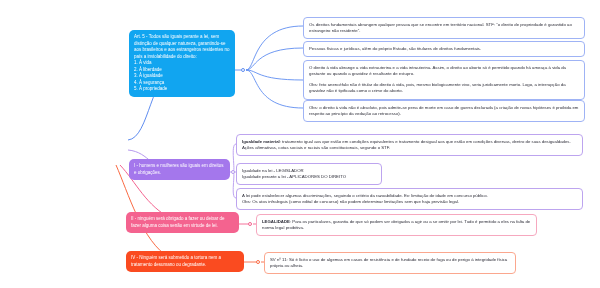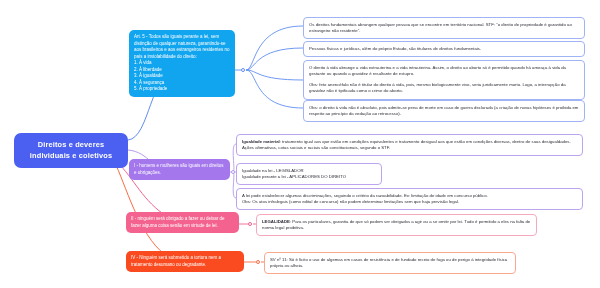--- a/index.html
+++ b/index.html
@@ -116,23 +116,20 @@
 
     <path d="M244 262 L 256 262" fill="none" stroke="#fa6a43" stroke-width="0.9"></path>
     <path d="M261 262 L 264 262" fill="none" stroke="#fa6a43" stroke-width="0.9"></path>
   </svg>
 
   <span class="dot b" style="left:240.5px;top:67.7px;"></span>
   <span class="dot v" style="left:230.5px;top:169.7px;"></span>
   <span class="dot p" style="left:247.5px;top:221.7px;"></span>
   <span class="dot r" style="left:255.5px;top:259.7px;"></span>
 
-  <div class="node central">
-    <span>Direitos e deveres individuais e coletivos</span>
-  </div>
 
   <div class="node topic blue n-art5">
     <p class="lead">Art. 5 - Todos são iguais perante a lei, sem distinção de qualquer natureza, garantindo-se aos brasileiros e aos estrangeiros residentes no país a inviolabilidade do direito:</p>
     <ol>
       <li>1. À vida</li>
       <li>2. À liberdade</li>
       <li>3. À igualdade</li>
       <li>4. À segurança</li>
       <li>5. À propriedade</li>
     </ol>

